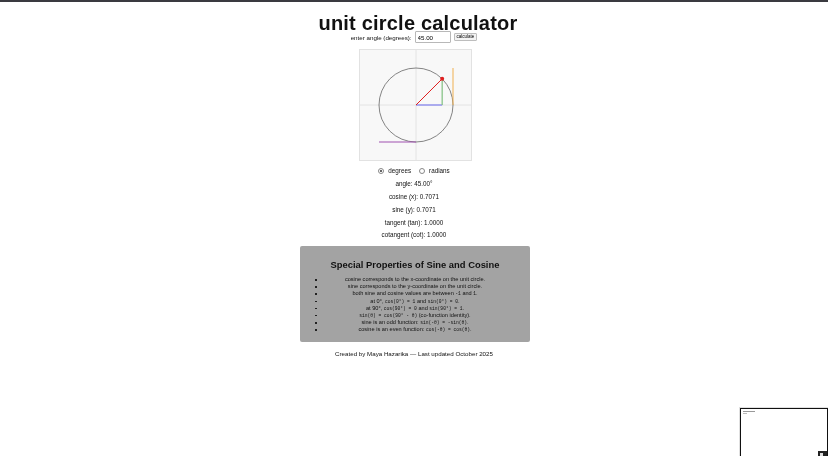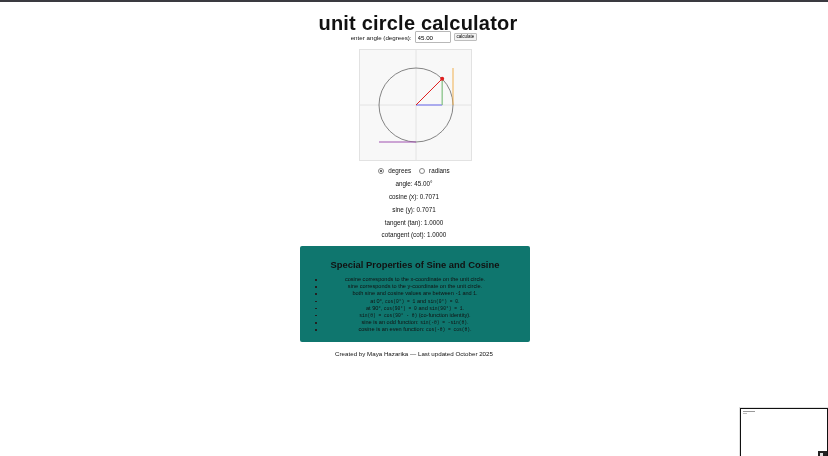--- a/index.html
+++ b/index.html
@@ -33,21 +33,21 @@
   .canvas-wrap svg { display: block; }
   .radio-row {
     position: absolute; top: 167px; left: 0; width: 828px; font-size: 6.3px;
     display: flex; justify-content: center; align-items: center; gap: 2px;
   }
   .radio { display: inline-block; width: 4px; height: 4px; border: 1px solid #888; border-radius: 50%; background: #fff; position: relative; margin-right: 2px; }
   .radio.checked::after { content: ""; position: absolute; left: 1px; top: 1px; width: 2px; height: 2px; border-radius: 50%; background: #333; }
   .val { position: absolute; left: 0; width: 828px; font-size: 6.3px; text-align: center; }
   .props {
     position: absolute; left: 300px; top: 246px; width: 230px; height: 96px;
-    background: #0f766e; border-radius: 2px;
+    background: #a3a3a3; border-radius: 2px;
   }
   .props h2 { margin: 0; position: absolute; top: 13px; left: 0; width: 230px; font-size: 9.4px; font-weight: bold; text-align: center; }
   .props ul { list-style: none; margin: 0; padding: 0; position: absolute; top: 30px; left: 0; width: 230px; }
   .props li { font-size: 5.6px; height: 7.2px; line-height: 7.2px; text-align: center; position: relative; }
   .props li::before { content: ""; position: absolute; left: 15px; top: 3px; width: 1.5px; height: 1.5px; background: #222; }
   code { font-family: "Liberation Mono", monospace; font-size: 4.6px; }
   .footer { position: absolute; top: 350px; left: 0; width: 828px; font-size: 6.2px; text-align: center; }
   .thumb {
     position: absolute; left: 740px; top: 408px; width: 86px; height: 48px;
     border: 1.5px solid #111; border-bottom: none; border-right: 2px solid #111; background: #fff;

